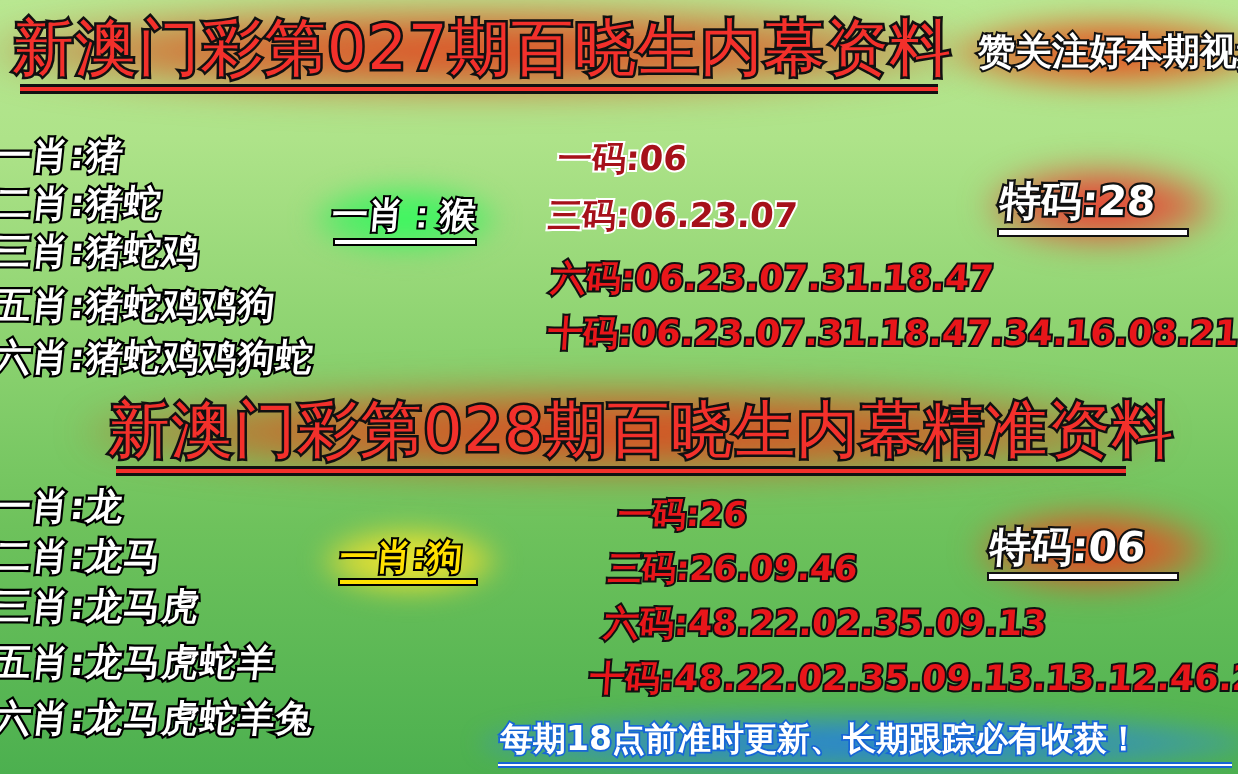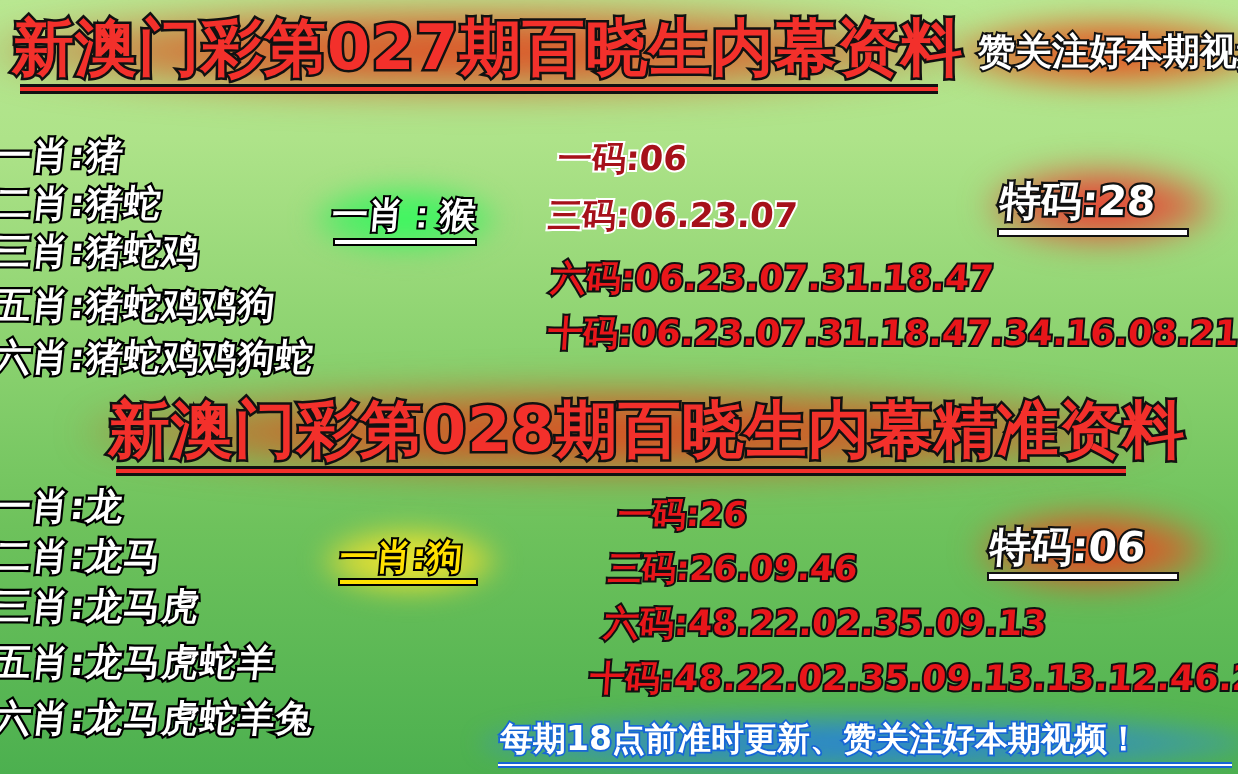--- a/index.html
+++ b/index.html
@@ -6,21 +6,21 @@
   * { margin:0; padding:0; box-sizing:border-box; }
   html, body { width:1238px; height:774px; overflow:hidden; }
   body {
     font-family: "DejaVu Sans", "Liberation Sans", sans-serif;
     background: linear-gradient(to bottom, #b9e892 0%, #aee389 18%, #8fd472 42%, #6ec25c 68%, #4cb04f 100%);
     position: relative;
   }
 
   
   .big-title {
-    font-weight:700;
+    font-weight:400;
     color:#f3302b;
     -webkit-text-stroke: 5px #111;
     paint-order: stroke fill;
     letter-spacing: 1px;
     white-space: nowrap;
     font-family: "DejaVu Sans", "Liberation Sans", sans-serif;
   }
   .title-glow {
     position:absolute;
     border-radius: 50% / 50%;
@@ -267,14 +267,14 @@
 
 <div class="code-row code-brightred" style="left:604px; top:600px; font-size:35px;"><span>六码:</span><span>48.22.02.35.09.13</span></div>
 
 <div class="code-row code-brightred" style="left:590px; top:655px; font-size:35px;"><span>十码:</span><span>48.22.02.35.09.13.13.12.46.26.03</span></div>
 
 <div class="te-glow" id="te2-glow"></div>
 <div id="te2"><span>特码:</span><span>06</span></div>
 <div id="te2-rule"></div>
 
 <div id="footer-glow"></div>
-<div id="footer">每期18点前准时更新、赞关注好本期视频！</div>
+<div id="footer">每期18点前准时更新、长期跟踪必有收获！</div>
 <div id="footer-rule"></div>
 
 </body></html>

